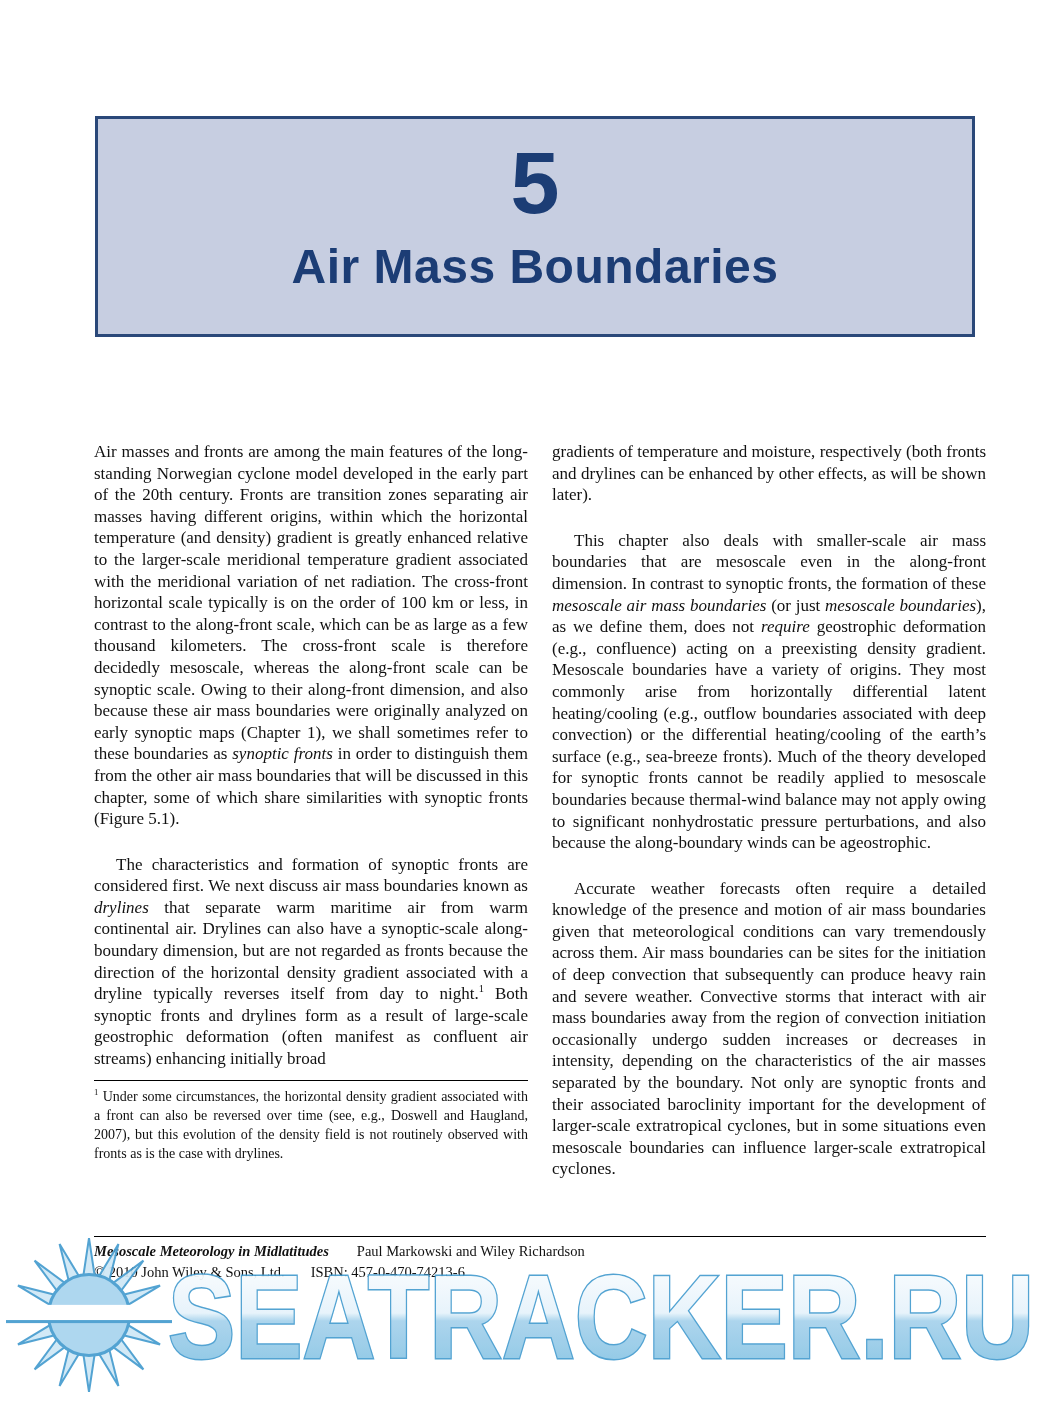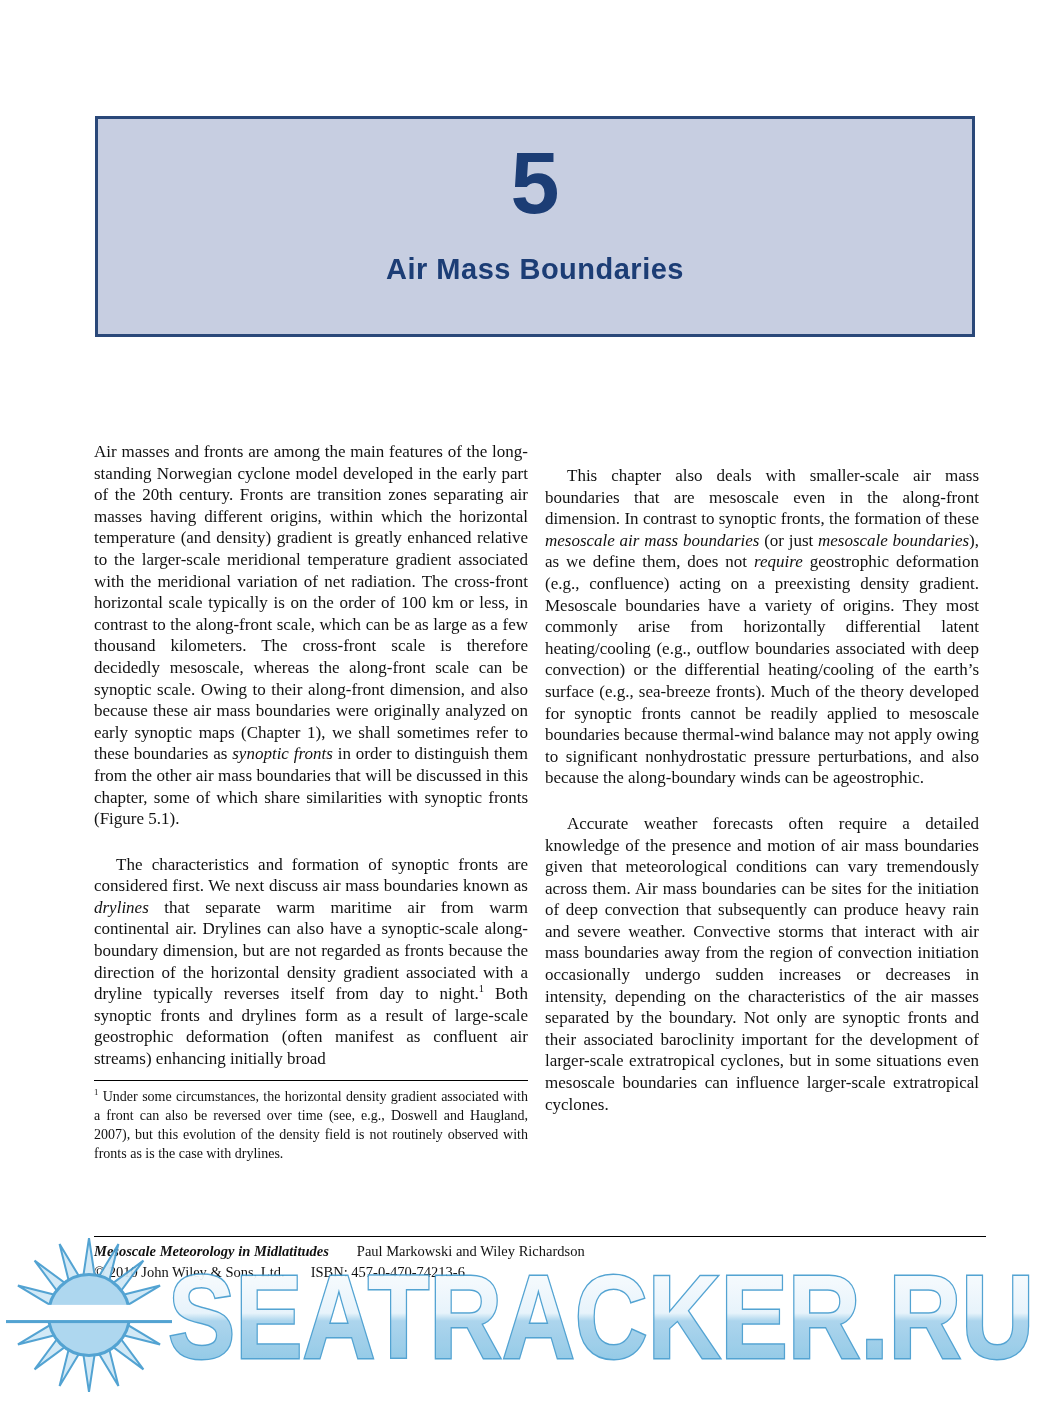--- a/index.html
+++ b/index.html
@@ -20,32 +20,32 @@
     text-align:center;
   }
   .chapter-number{
     margin-top:20px;
     font-family:"Liberation Sans", sans-serif;
     font-weight:bold;
     font-size:88px;line-height:1;
     color:#1c3d75;
   }
   .chapter-title{
-    margin-top:28px;
+    margin-top:16px;
     font-family:"Liberation Sans", sans-serif;
     font-weight:bold;
-    font-size:29px;line-height:1;
+    font-size:48px;line-height:1;
     color:#1c3d75;
     letter-spacing:0.5px;
   }
   
   .body-cols{
     position:absolute;left:94px;top:441px;
     width:892px;
-    display:flex;gap:17px;
+    display:flex;gap:24px;
   }
   .col{width:434px;}
   .col p{
     margin:0;
     font-size:17px;line-height:21.6px;
     text-align:justify;
     hyphens:auto;
   }
   .col p.indent{text-indent:22px;margin-top:24px;}
   sup{font-size:0.62em;vertical-align:super;line-height:0;}
@@ -88,20 +88,21 @@
   <div class="body-cols">
     <div class="col">
       <p><span>Air masses and fronts are among the main features of the long-standing Norwegian cyclone model developed in the early part of the 20th century. Fronts are transition zones separating air masses having different origins, within which the horizontal temperature (and density) gradient is greatly enhanced relative to the larger-scale meridional temperature gradient associated with the meridional variation of net radiation. The cross-front horizontal scale typically is on the order of 100 km or less, in contrast to the along-front scale, which can be as large as a few thousand kilometers. The cross-front scale is therefore decidedly mesoscale, whereas the along-front scale can be synoptic scale. Owing to their along-front dimension, and also because these air mass boundaries were originally analyzed on early synoptic maps (Chapter 1), we shall sometimes refer to these boundaries as </span><span style="font-style: italic;">synoptic fronts</span><span> in order to distinguish them from the other air mass boundaries that will be discussed in this chapter, some of which share similarities with synoptic fronts (Figure 5.1).</span></p>
       <p class="indent"><span>The characteristics and formation of synoptic fronts are considered first. We next discuss air mass boundaries known as </span><span style="font-style: italic;">drylines</span><span> that separate warm maritime air from warm continental air. Drylines can also have a synoptic-scale along-boundary dimension, but are not regarded as fronts because the direction of the horizontal density gradient associated with a dryline typically reverses itself from day to night.</span><sup>1</sup><span> Both synoptic fronts and drylines form as a result of large-scale geostrophic deformation (often manifest as confluent air streams) enhancing initially broad</span></p>
       <div class="footnote-block">
         <hr class="footnote-rule">
         <p class="footnote-text"><sup>1</sup><span> Under some circumstances, the horizontal density gradient associated with a front can also be reversed over time (see, e.g., Doswell and Haugland, 2007), but this evolution of the density field is not routinely observed with fronts as is the case with drylines.</span></p>
       </div>
     </div>
     <div class="col">
+      <p><span>gradients of temperature and moisture, respectively (both fronts and drylines can be enhanced by other effects, as will be shown later).</span></p>
       <p class="indent"><span>This chapter also deals with smaller-scale air mass boundaries that are mesoscale even in the along-front dimension. In contrast to synoptic fronts, the formation of these </span><span style="font-style: italic;">mesoscale air mass boundaries</span><span> (or just </span><span style="font-style: italic;">mesoscale boundaries</span><span>), as we define them, does not </span><span style="font-style: italic;">require</span><span> geostrophic deformation (e.g., confluence) acting on a preexisting density gradient. Mesoscale boundaries have a variety of origins. They most commonly arise from horizontally differential latent heating/cooling (e.g., outflow boundaries associated with deep convection) or the differential heating/cooling of the earth’s surface (e.g., sea-breeze fronts). Much of the theory developed for synoptic fronts cannot be readily applied to mesoscale boundaries because thermal-wind balance may not apply owing to significant nonhydrostatic pressure perturbations, and also because the along-boundary winds can be ageostrophic.</span></p>
       <p class="indent"><span>Accurate weather forecasts often require a detailed knowledge of the presence and motion of air mass boundaries given that meteorological conditions can vary tremendously across them. Air mass boundaries can be sites for the initiation of deep convection that subsequently can produce heavy rain and severe weather. Convective storms that interact with air mass boundaries away from the region of convection initiation occasionally undergo sudden increases or decreases in intensity, depending on the characteristics of the air masses separated by the boundary. Not only are synoptic fronts and their associated baroclinity important for the development of larger-scale extratropical cyclones, but in some situations even mesoscale boundaries can influence larger-scale extratropical cyclones.</span></p>
     </div>
   </div>
 
   <div class="footer">
     <div class="footer-line1">
       <span class="book-title">Mesoscale Meteorology in Midlatitudes</span>
       <span>Paul Markowski and Wiley Richardson</span>
     </div>

